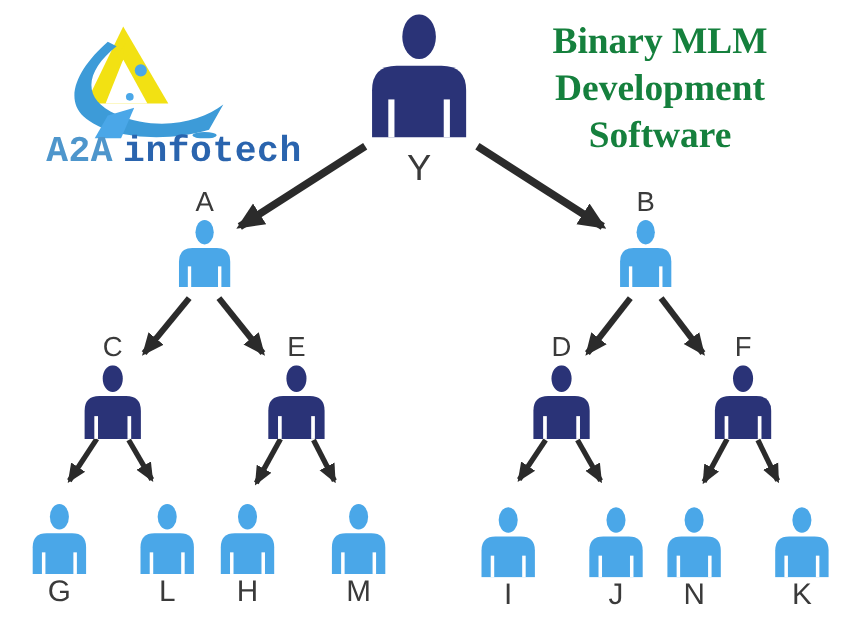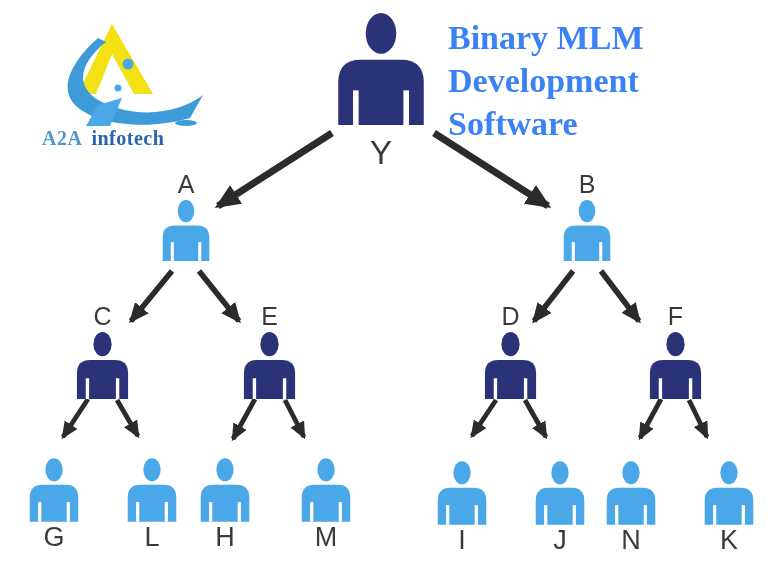--- a/index.html
+++ b/index.html
@@ -29,29 +29,30 @@
     text-align: center; white-space: nowrap;
   }
   .node.root .nlabel   { font-size: 33px; line-height: 34px; margin-top: 11px; }
   .node.above .nlabel  { margin-bottom: 2px; }
   .node.leaf .nlabel   { font-size: 27px; line-height: 28px; margin-top: 1px; }
 
   
   .title {
     position: absolute; left: 448px; top: 16px; width: 304px;
     font-family: "Liberation Serif", serif; font-weight: bold;
-    font-size: 34px; line-height: 43px; color: #3b82f6;
+    font-size: 34px; line-height: 43px; color: #15803d;
+    text-align: center;
   }
 
   
   .logo { position: absolute; left: 36px; top: 8px; width: 190px; }
   .logo-mark { display: block; margin-left: 4px; }
   .logo-text {
-    font-family: Liberation Serif, serif; font-weight: bold;
-    font-size: 20px; line-height: 28px; letter-spacing: 0.5px;
+    font-family: Liberation Mono, monospace; font-weight: bold;
+    font-size: 33px; line-height: 28px; letter-spacing: 0.5px;
     margin-top: -2px; margin-left: 6px; white-space: nowrap;
   }
   .logo-text .p1 { color: #4e96cc; }
   .logo-text .p2 { color: #2a64ae; margin-left: 9px; }
 </style>
 </head>
 <body>
 
 <div class="stage">
 

